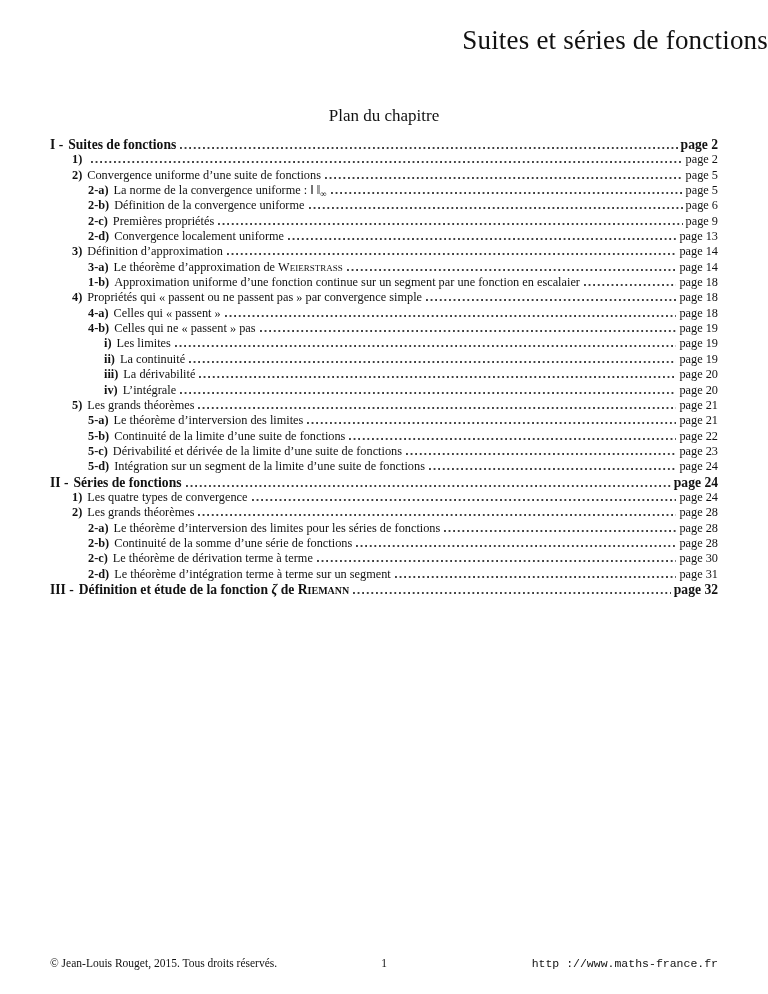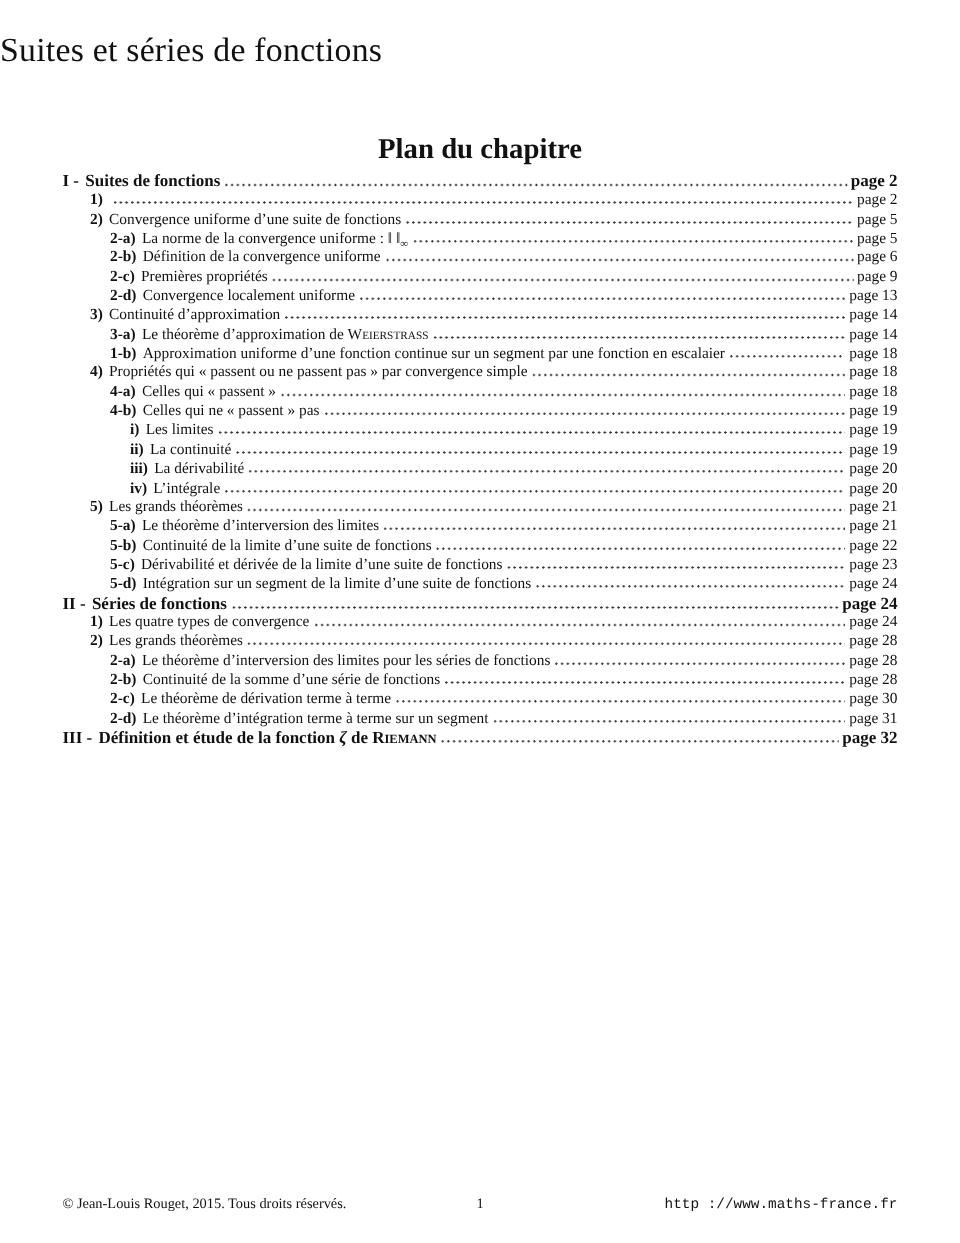--- a/index.html
+++ b/index.html
@@ -6,29 +6,29 @@
   body {
     width: 768px; height: 994px;
     background: #ffffff;
     color: #111111;
     font-family: "Liberation Serif", "DejaVu Serif", serif;
     position: relative;
     overflow: hidden;
   }
   .doc-title {
     position: absolute; top: 25px; left: 0; width: 100%;
-    text-align: left;
+    text-align: right;
     font-size: 27px;
     letter-spacing: 0.2px;
   }
   .plan-heading {
     position: absolute; top: 106px; left: 0; width: 100%;
     text-align: center;
-    font-size: 23px;
-    font-weight: bold;
+    font-size: 17px;
+    font-weight: normal;
   }
   .toc {
     position: absolute; top: 137px; left: 50px; width: 668px;
   }
   .toc-row {
     display: flex;
     align-items: baseline;
     height: 15.35px;
     font-size: 12.3px;
     white-space: nowrap;
@@ -111,21 +111,21 @@
 
   <div class="toc-row lvl2">
     <span class="toc-num">2-d)</span>
     <span class="toc-text"><span>Convergence localement uniforme</span></span>
     <span class="leader"></span>
     <span class="toc-page">page 13</span>
   </div>
 
   <div class="toc-row lvl1">
     <span class="toc-num">3)</span>
-    <span class="toc-text"><span>Continuité d’approximation</span></span>
+    <span class="toc-text"><span>Définition d’approximation</span></span>
     <span class="leader"></span>
     <span class="toc-page">page 14</span>
   </div>
 
   <div class="toc-row lvl2">
     <span class="toc-num">3-a)</span>
     <span class="toc-text"><span>Le théorème d’approximation de </span><span class="sc">Weierstrass</span></span>
     <span class="leader"></span>
     <span class="toc-page">page 14</span>
   </div>

